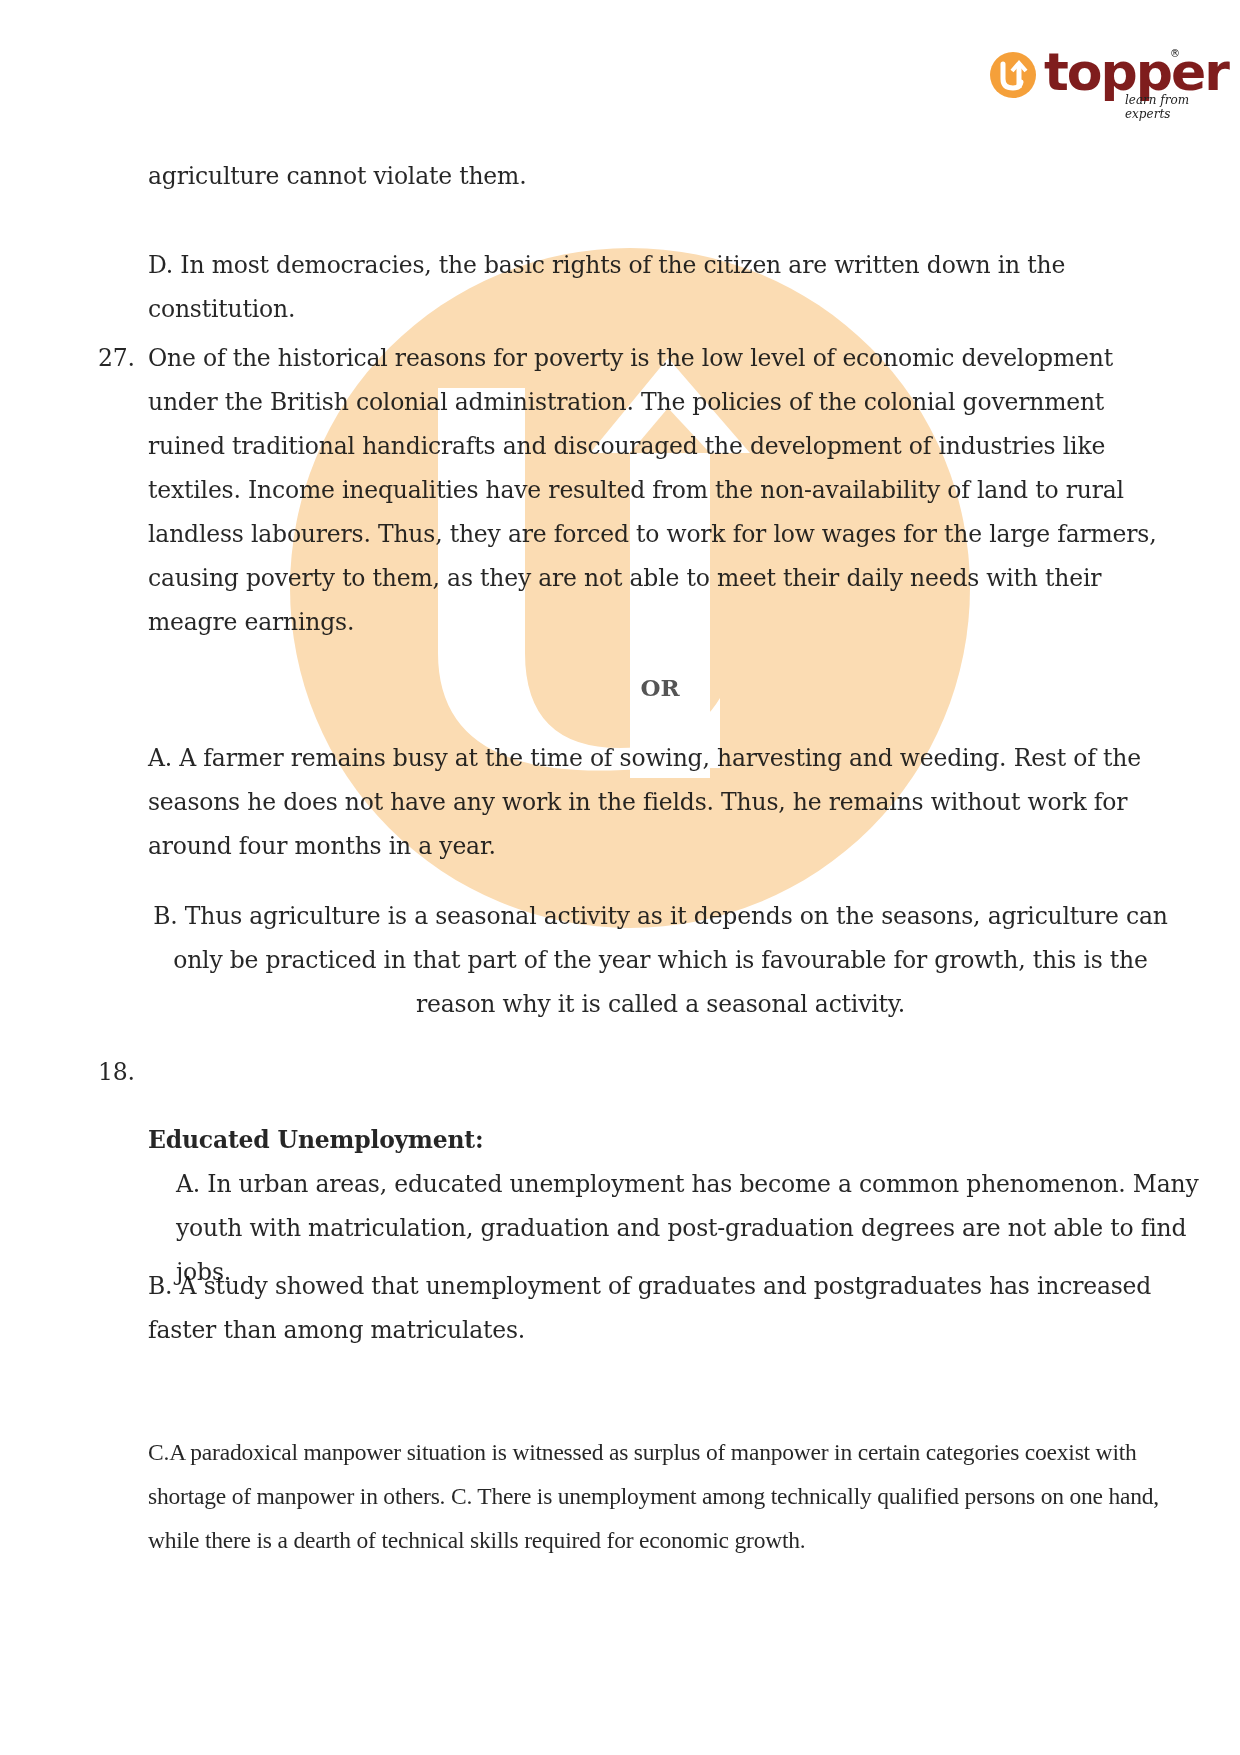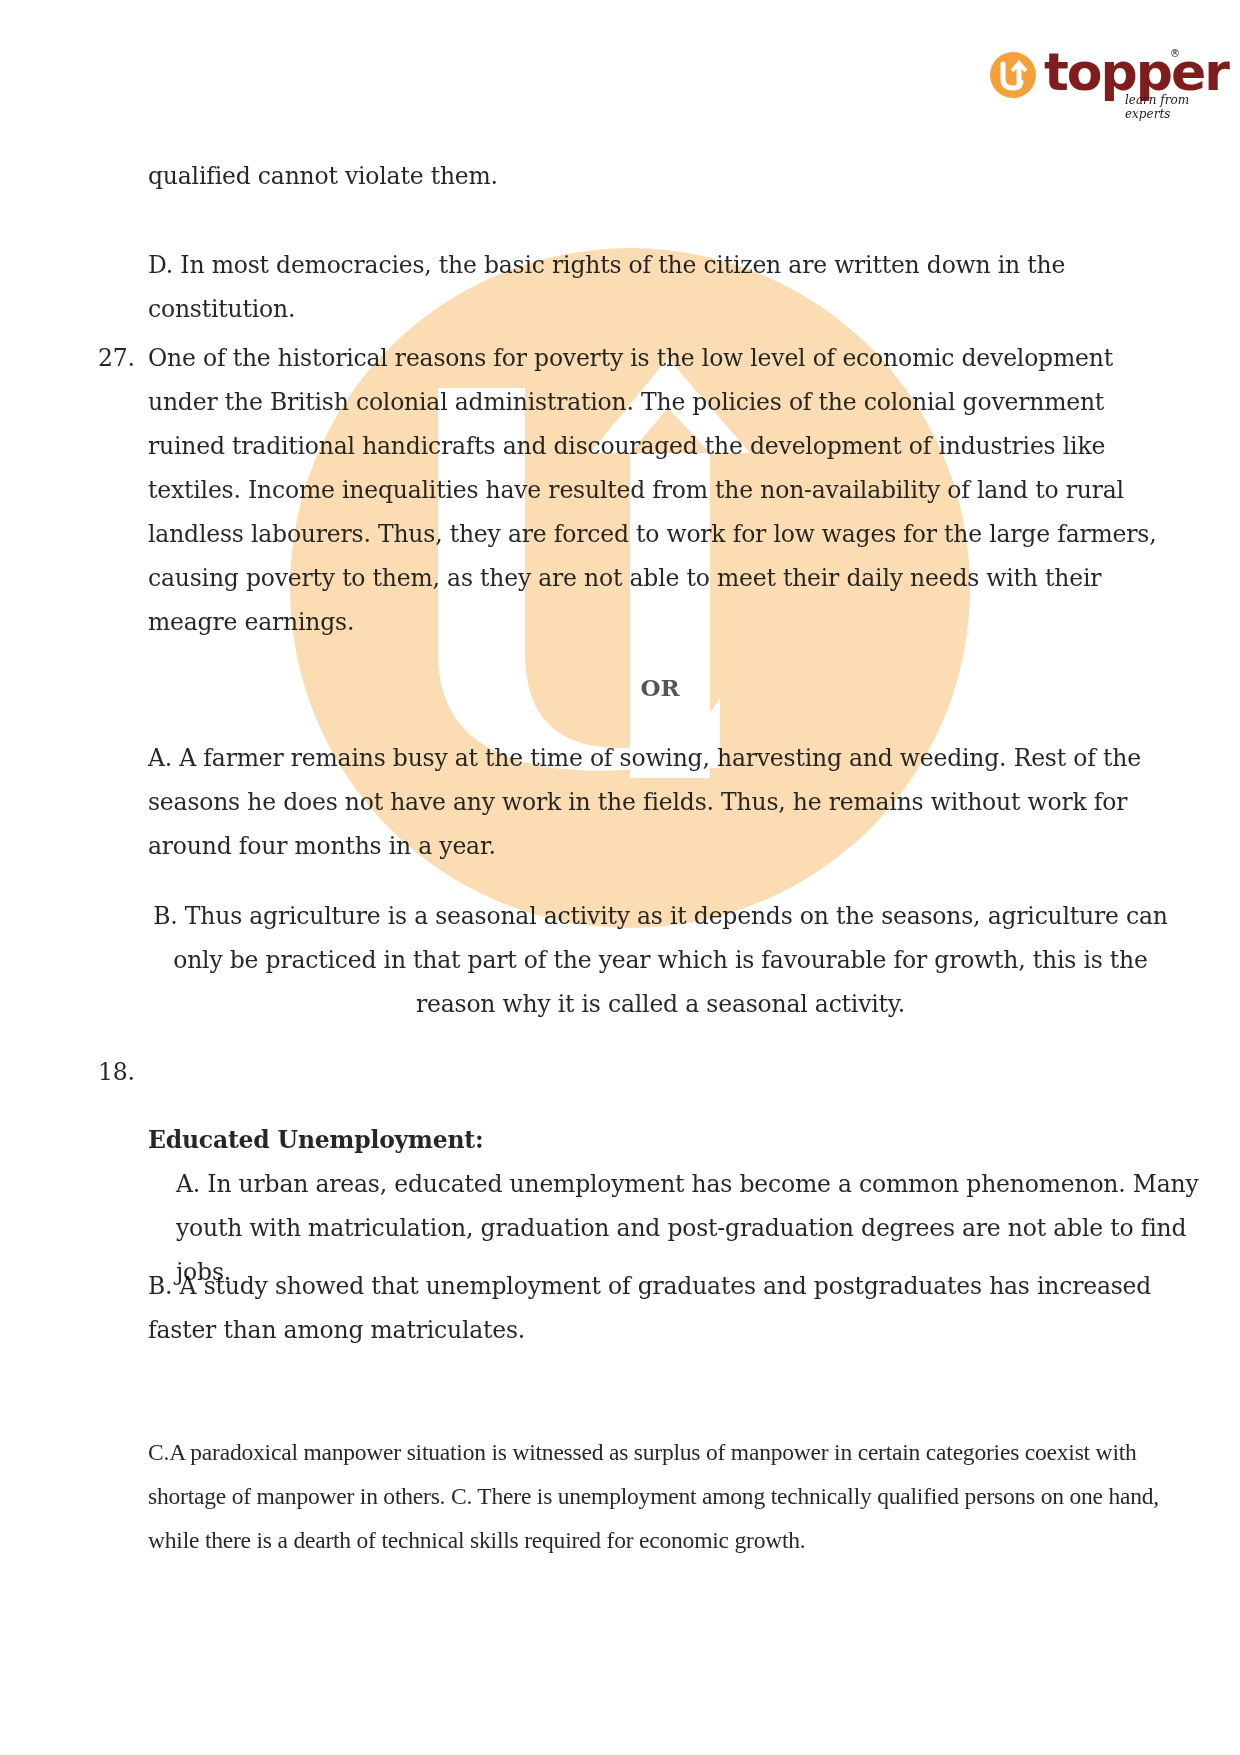--- a/index.html
+++ b/index.html
@@ -50,21 +50,21 @@
 
   <svg class="watermark" viewBox="0 0 680 680">
     <circle cx="340" cy="340" r="340" fill="#fbdcb3"></circle>
     <path d="M148 140 H235 V405 Q235 500 330 500 Q400 500 430 450 V520 H360 Q148 540 148 405 Z" fill="#ffffff"></path>
     <path d="M340 530 V205 H300 L378 110 L460 205 H420 V530 Z" fill="#ffffff"></path>
     <path d="M340 205 L378 160 L420 205 Z" fill="#fbdcb3"></path>
   </svg>
 
   <div class="content">
 
-    <div class="block" style="top:154px;">qualified cannot violate them.</div>
+    <div class="block" style="top:154px;">agriculture cannot violate them.</div>
 
     <div class="block" style="top:222px;margin-top:21px;">D. In most democracies, the basic rights of the citizen are written down in the constitution.</div>
 
     <div class="block" style="top:336px;">
       <span class="num">27.</span>
       <span>One of the historical reasons for poverty is the low level of economic development under the British colonial administration. The policies of the colonial government ruined traditional handicrafts and discouraged the development of industries like textiles. Income inequalities have resulted from the non-availability of land to rural landless labourers. Thus, they are forced to work for low wages for the large farmers, causing poverty to them, as they are not able to meet their daily needs with their meagre earnings.</span>
     </div>
 
     <div class="or">OR</div>
 

